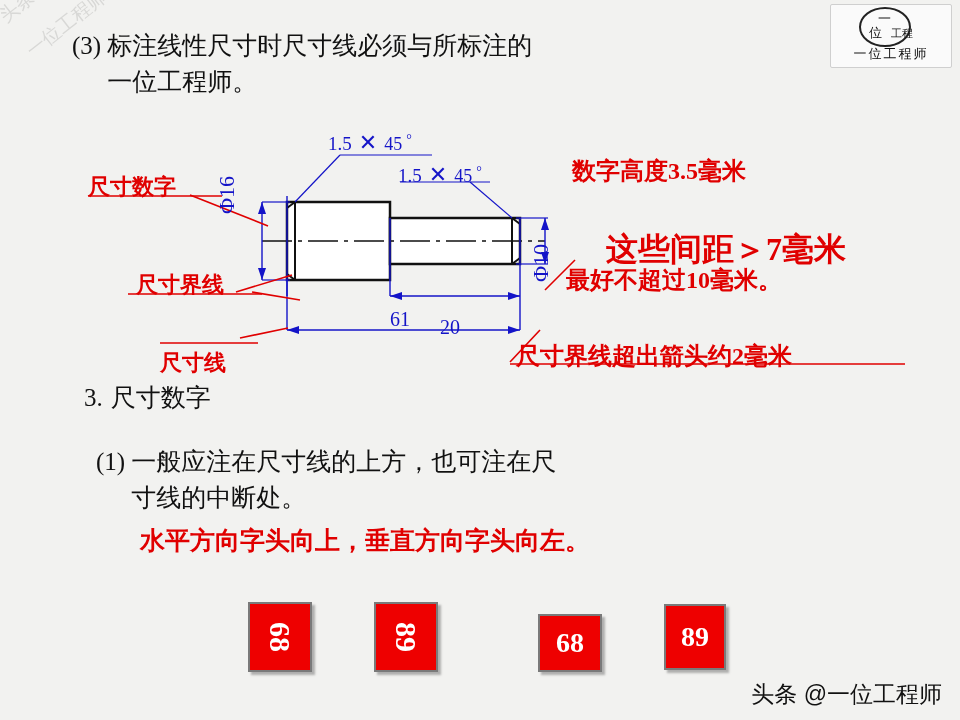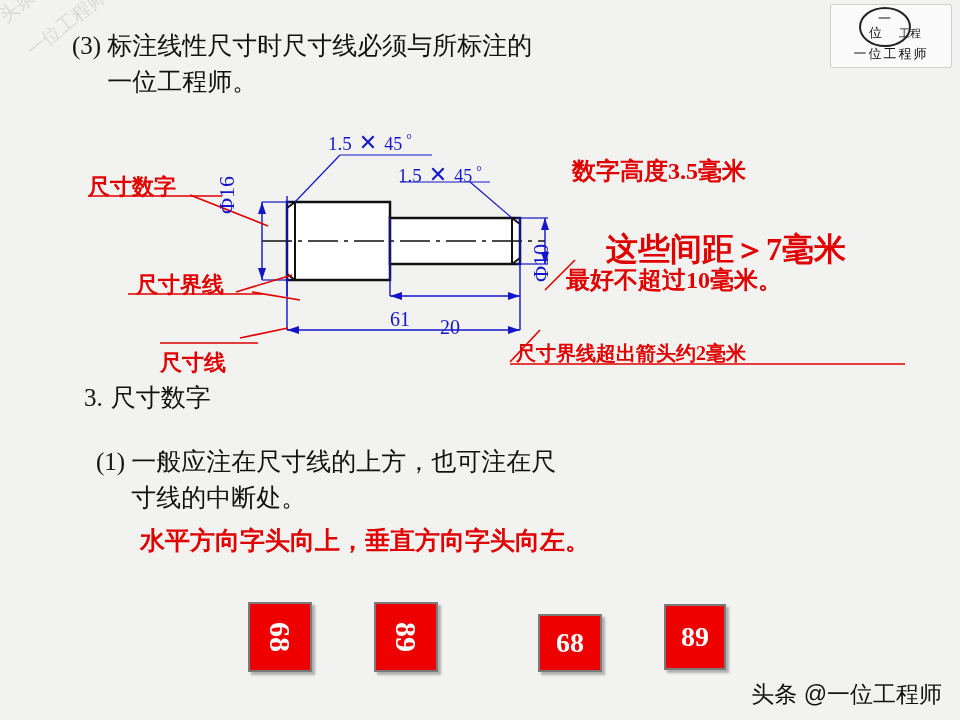--- a/index.html
+++ b/index.html
@@ -74,21 +74,21 @@
 
   <div class="abs wm-tl">
     <span>头条号：一位工程师</span>
     <span>一位工程师</span>
   </div>
 
   <div class="abs logo-box">
     <div class="logo-circle"></div>
     <div class="logo-ch" style="left:47px;top:7px;">一</div>
     <div class="logo-ch" style="left:38px;top:21px;">位</div>
-    <div class="logo-ch" style="left:68px;top:23px;font-size:11px;">工程</div>
+    <div class="logo-ch" style="left:60px;top:23px;font-size:11px;">工程</div>
     <div class="logo-name">一位工程师</div>
   </div>
 
   <div class="abs" style="left:72px;top:28px;">
     <div style="display:flex;">
       <div class="blk-black" style="margin-right:6px;">(3)</div>
       <div class="blk-black">标注线性尺寸时尺寸线必须与所标注的
 一位工程师。</div>
     </div>
   </div>
@@ -174,21 +174,21 @@
 
   <div class="abs num-blue" style="left:390px;top:308px;font-size:20px;">61</div>
 
   <div class="abs lbl-red" style="left:88px;top:172px;">尺寸数字</div>
   <div class="abs lbl-red" style="left:136px;top:270px;font-family:Liberation Mono, monospace;">尺寸界线</div>
   <div class="abs lbl-red" style="left:160px;top:320px;margin-top:28px;">尺寸线</div>
 
   <div class="abs lbl-red" style="left:572px;top:155px;font-size:24px;">数字高度3.5毫米</div>
   <div class="abs lbl-red" style="left:606px;top:228px;font-size:32px;">这些间距＞7毫米</div>
   <div class="abs lbl-red" style="left:566px;top:264px;font-size:24px;">最好不超过10毫米。</div>
-  <div class="abs lbl-red" style="left:516px;top:340px;font-size:20px;">尺寸界线超出箭头约2毫米</div>
+  <div class="abs lbl-red" style="left:516px;top:340px;font-size:24px;">尺寸界线超出箭头约2毫米</div>
 
   <div class="abs" style="left:84px;top:380px;display:flex;">
     <div class="blk-black" style="margin-right:8px;">3.</div>
     <div class="blk-black">尺寸数字</div>
   </div>
 
   <div class="abs" style="left:96px;top:444px;display:flex;">
     <div class="blk-black" style="margin-right:6px;">(1)</div>
     <div class="blk-black">一般应注在尺寸线的上方，也可注在尺
 寸线的中断处。</div>

